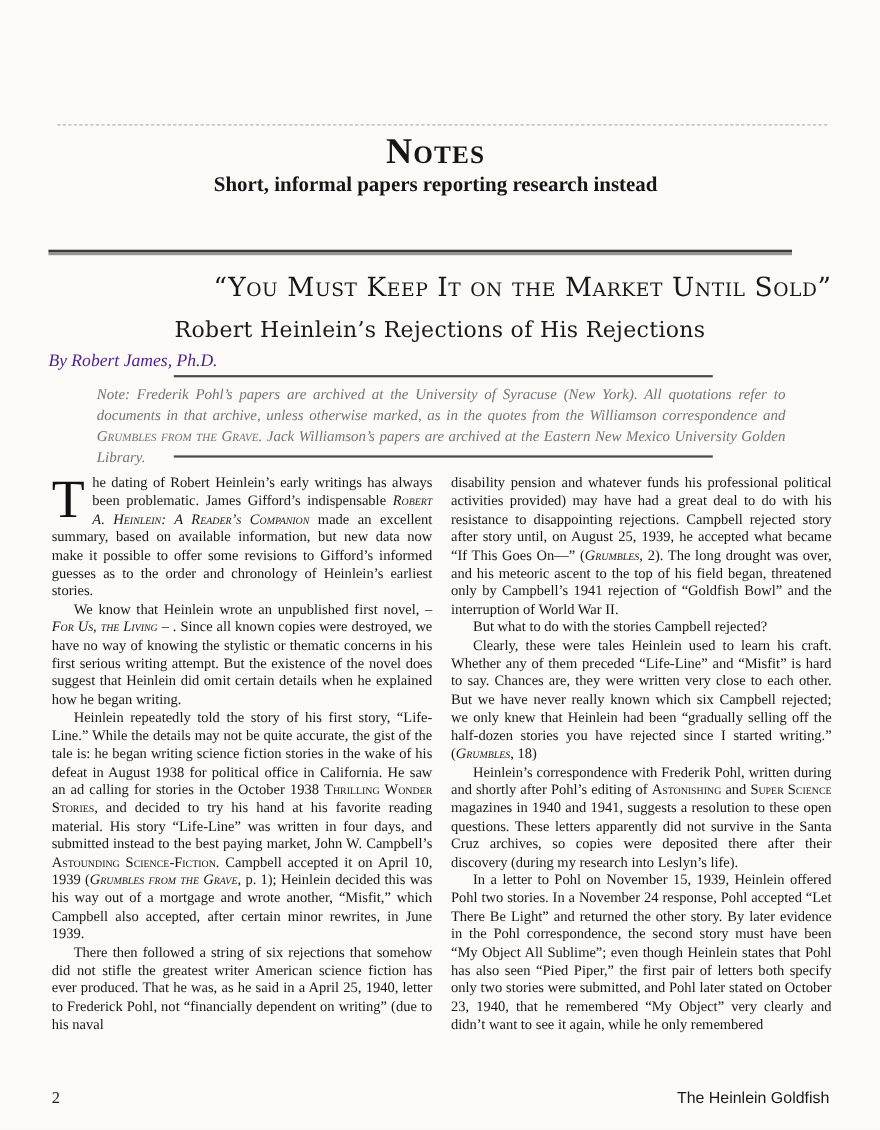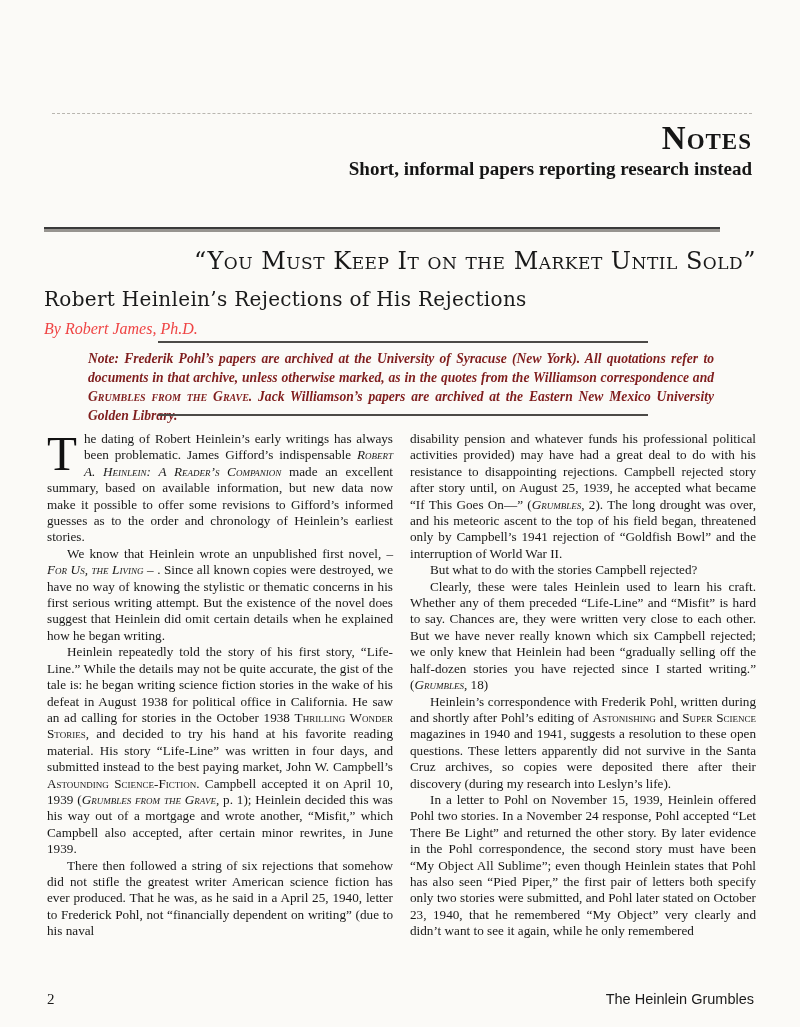--- a/index.html
+++ b/index.html
@@ -21,21 +21,21 @@
     top: 113px;
     left: 52px;
     width: 700px;
     border-top: 1px dashed #b9b6b0;
   }
   .notes-header {
     position: absolute;
     top: 120px;
     left: 40px;
     width: 712px;
-    text-align: right;
+    text-align: center;
   }
   .notes-title {
     font-variant: small-caps;
     font-size: 33px;
     font-weight: bold;
     letter-spacing: 1px;
     line-height: 36px;
     color: #161616;
   }
   .notes-sub {
@@ -67,47 +67,47 @@
   }
   .article-subtitle {
     position: absolute;
     top: 287px;
     left: 44px;
     width: 712px;
     font-family: "DejaVu Serif", serif;
     font-size: 20px;
     letter-spacing: 0.3px;
     color: #1a1a1a;
+    text-align: center;
   }
   .byline {
     position: absolute;
     top: 320px;
     left: 44px;
     font-style: italic;
     font-size: 16px;
-    color: #ef4444;
+    color: #4c1d95;
   }
   .note-rule {
     position: absolute;
     left: 158px;
     width: 490px;
     border-top: 2px solid #4c4a47;
   }
   .note-rule.top { top: 341px; }
   .note-rule.bottom { top: 414px; }
   .note-text {
     position: absolute;
     top: 349px;
     left: 88px;
     width: 626px;
     font-size: 13.6px;
     line-height: 19px;
     text-align: justify;
-    color: #7f1d1d;
-    font-weight: bold;
+    color: #737373;
   }
   .columns {
     position: absolute;
     top: 431px;
     left: 47px;
     width: 709px;
     display: flex;
     gap: 17px;
   }
   .col {
@@ -184,16 +184,16 @@
         <p class="body-para"><span>disability pension and whatever funds his professional political activities provided) may have had a great deal to do with his resistance to disappointing rejections.  Campbell rejected story after story until, on August 25, 1939, he accepted what became “If This Goes On—” (</span><span class="scit">Grumbles</span><span>, 2).  The long drought was over, and his meteoric ascent to the top of his field began, threatened only by Campbell’s 1941 rejection of “Goldfish Bowl” and the interruption of World War II.</span></p>
         <p class="body-para indent"><span>But what to do with the stories Campbell rejected?</span></p>
         <p class="body-para indent"><span>Clearly, these were tales Heinlein used to learn his craft.  Whether any of them preceded “Life-Line” and “Misfit” is hard to say.  Chances are, they were written very close to each other.  But we have never really known which six Campbell rejected; we only knew that Heinlein had been “gradually selling off the half-dozen stories you have rejected since I started writing.”  (</span><span class="scit">Grumbles</span><span>, 18)</span></p>
         <p class="body-para indent"><span>Heinlein’s correspondence with Frederik Pohl, written during and shortly after Pohl’s editing of </span><span class="sc">Astonishing</span><span> and </span><span class="sc">Super Science</span><span> magazines in 1940 and 1941, suggests a resolution to these open questions.  These letters apparently did not survive in the Santa Cruz archives, so copies were deposited there after their discovery (during my research into Leslyn’s life).</span></p>
         <p class="body-para indent"><span>In a letter to Pohl on November 15, 1939, Heinlein offered Pohl two stories.  In a November 24 response, Pohl accepted “Let There Be Light” and returned the other story.  By later evidence in the Pohl correspondence, the second story must have been “My Object All Sublime”; even though Heinlein states that Pohl has also seen “Pied Piper,” the first pair of letters both specify only two stories were submitted, and Pohl later stated on October 23, 1940, that he remembered “My Object” very clearly and didn’t want to see it again, while he only remembered</span></p>
       </div>
   </div>
 
   <footer class="page-footer">
     <span class="page-num">2</span>
-    <span class="journal-name">The Heinlein Grumbles</span>
+    <span class="journal-name">The Heinlein Goldfish</span>
   </footer>
 
 </div>
 
 </body></html>

